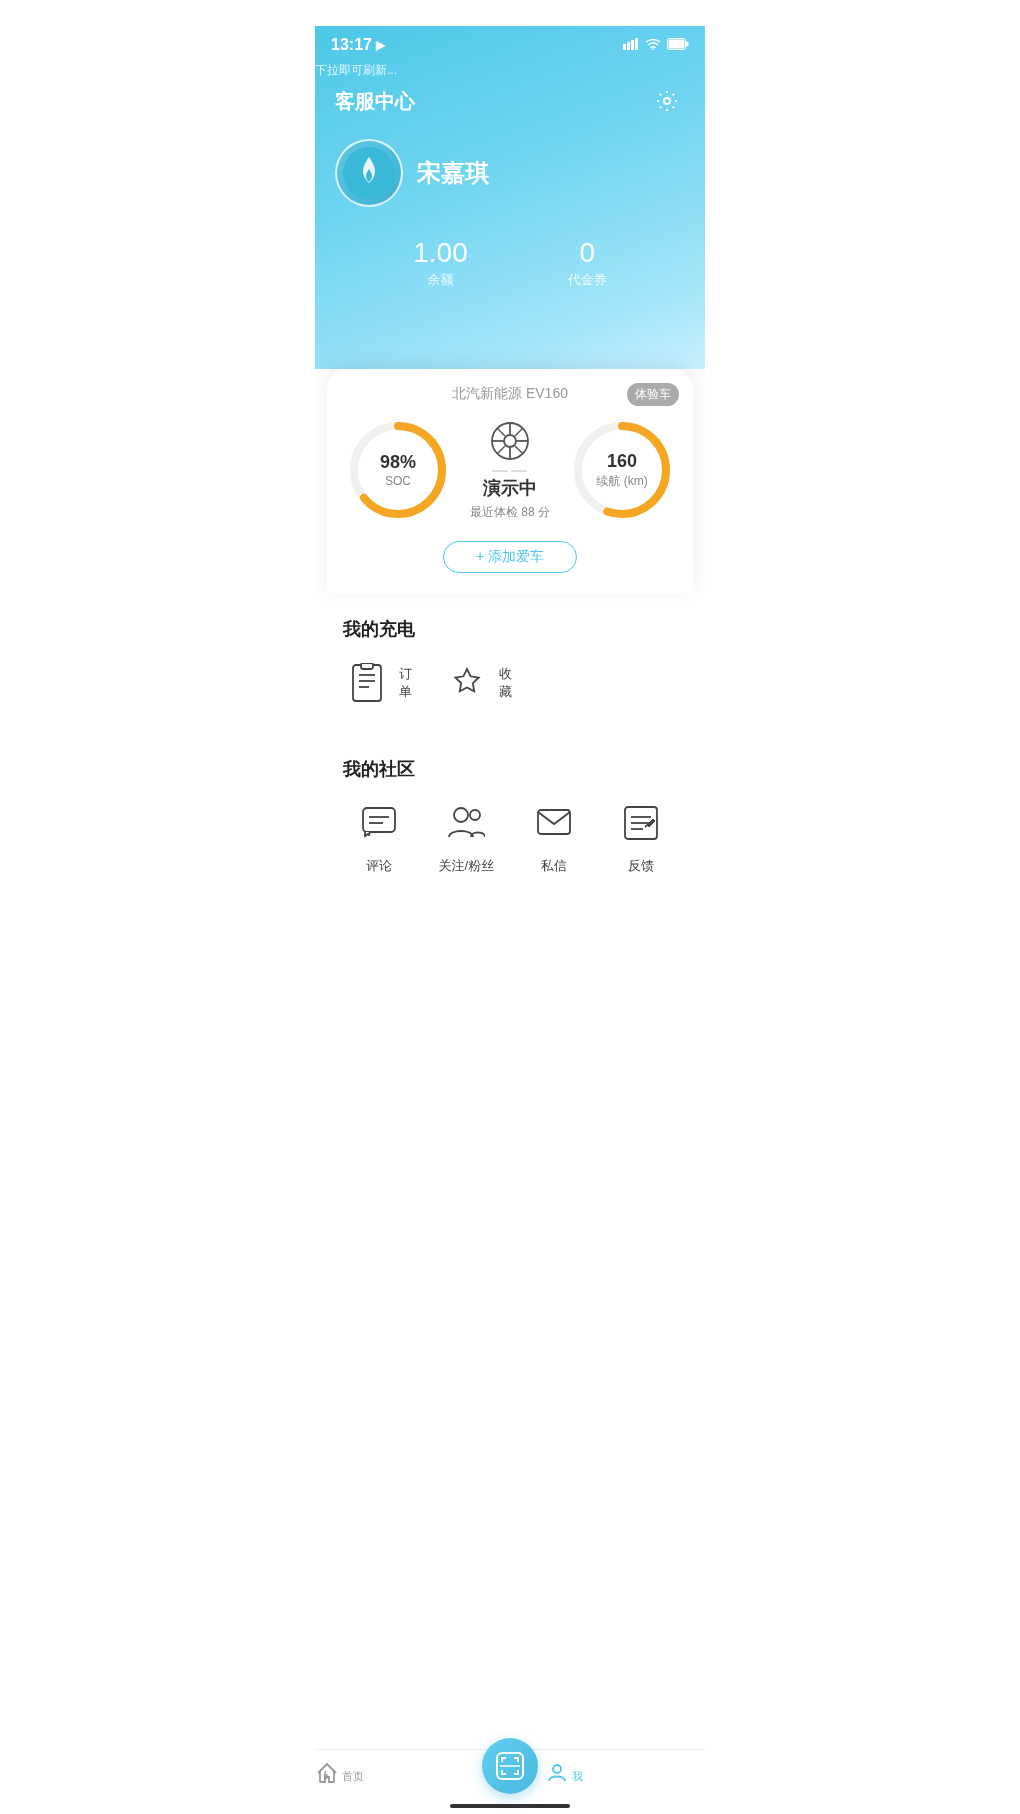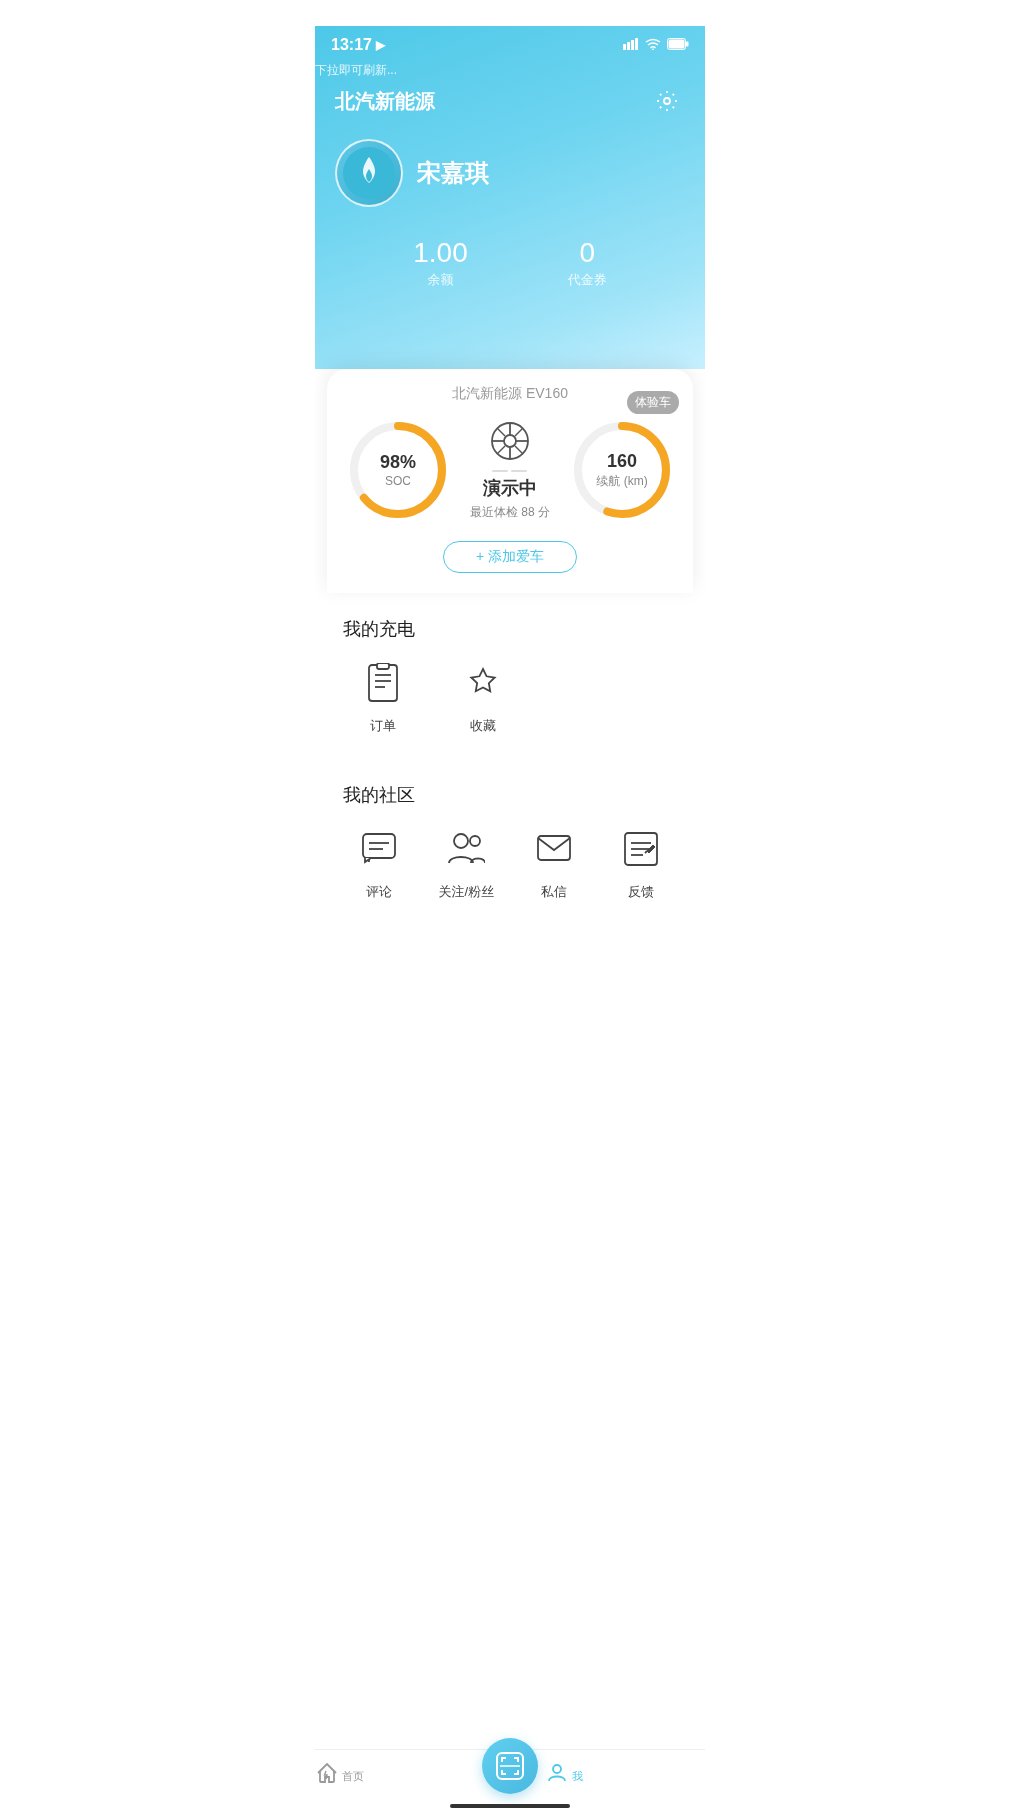--- a/index.html
+++ b/index.html
@@ -131,21 +131,21 @@
       box-shadow: 0 -4px 20px rgba(0,0,0,0.08);
     }
     .car-card-title {
       text-align: center;
       font-size: 14px;
       color: #999;
       margin-bottom: 12px;
     }
     .experience-badge {
       position: absolute;
-      top: 22px;
+      top: 14px;
       right: 14px;
       background: #aaa;
       color: #fff;
       font-size: 12px;
       padding: 3px 8px;
       border-radius: 12px;
     }
     .car-stats-row {
       display: flex;
       align-items: center;
@@ -217,34 +217,34 @@
     
     .content-area {
       background: #fff;
       margin: 0 12px;
       border-radius: 0;
       padding: 0 8px;
     }
 
     .section-title {
       font-size: 18px;
-      font-weight: 400;
+      font-weight: 700;
       color: #222;
       padding: 24px 8px 16px;
     }
 
     .icon-grid {
       display: flex;
       flex-wrap: wrap;
       gap: 0;
       padding: 0 8px 8px;
     }
     .icon-grid-item {
       display: flex;
-      flex-direction: column;
+      flex-direction: row;
       align-items: center;
       gap: 8px;
       width: 80px;
       margin-right: 20px;
       margin-bottom: 16px;
     }
     .icon-box {
       width: 52px;
       height: 52px;
       display: flex;
@@ -377,21 +377,21 @@
         </svg>
       </span>
     </div>
   </div>
 
   <div class="pull-refresh-hint">
     <span>下拉即可刷新...</span>
   </div>
 
   <div class="top-nav">
-    <div class="top-nav-title">北汽新能源</div>
+    <div class="top-nav-title">客服中心</div>
     <div class="settings-icon-btn">
       <svg width="24" height="24" viewBox="0 0 24 24" fill="none" stroke="white" stroke-width="1.8">
         <circle cx="12" cy="12" r="3"></circle>
         <path d="M12 2v2M12 20v2M2 12h2M20 12h2M4.93 4.93l1.41 1.41M17.66 17.66l1.41 1.41M4.93 19.07l1.41-1.41M17.66 6.34l1.41-1.41"></path>
       </svg>
     </div>
   </div>
 
   <div class="user-profile">
     <div class="avatar-circle">

